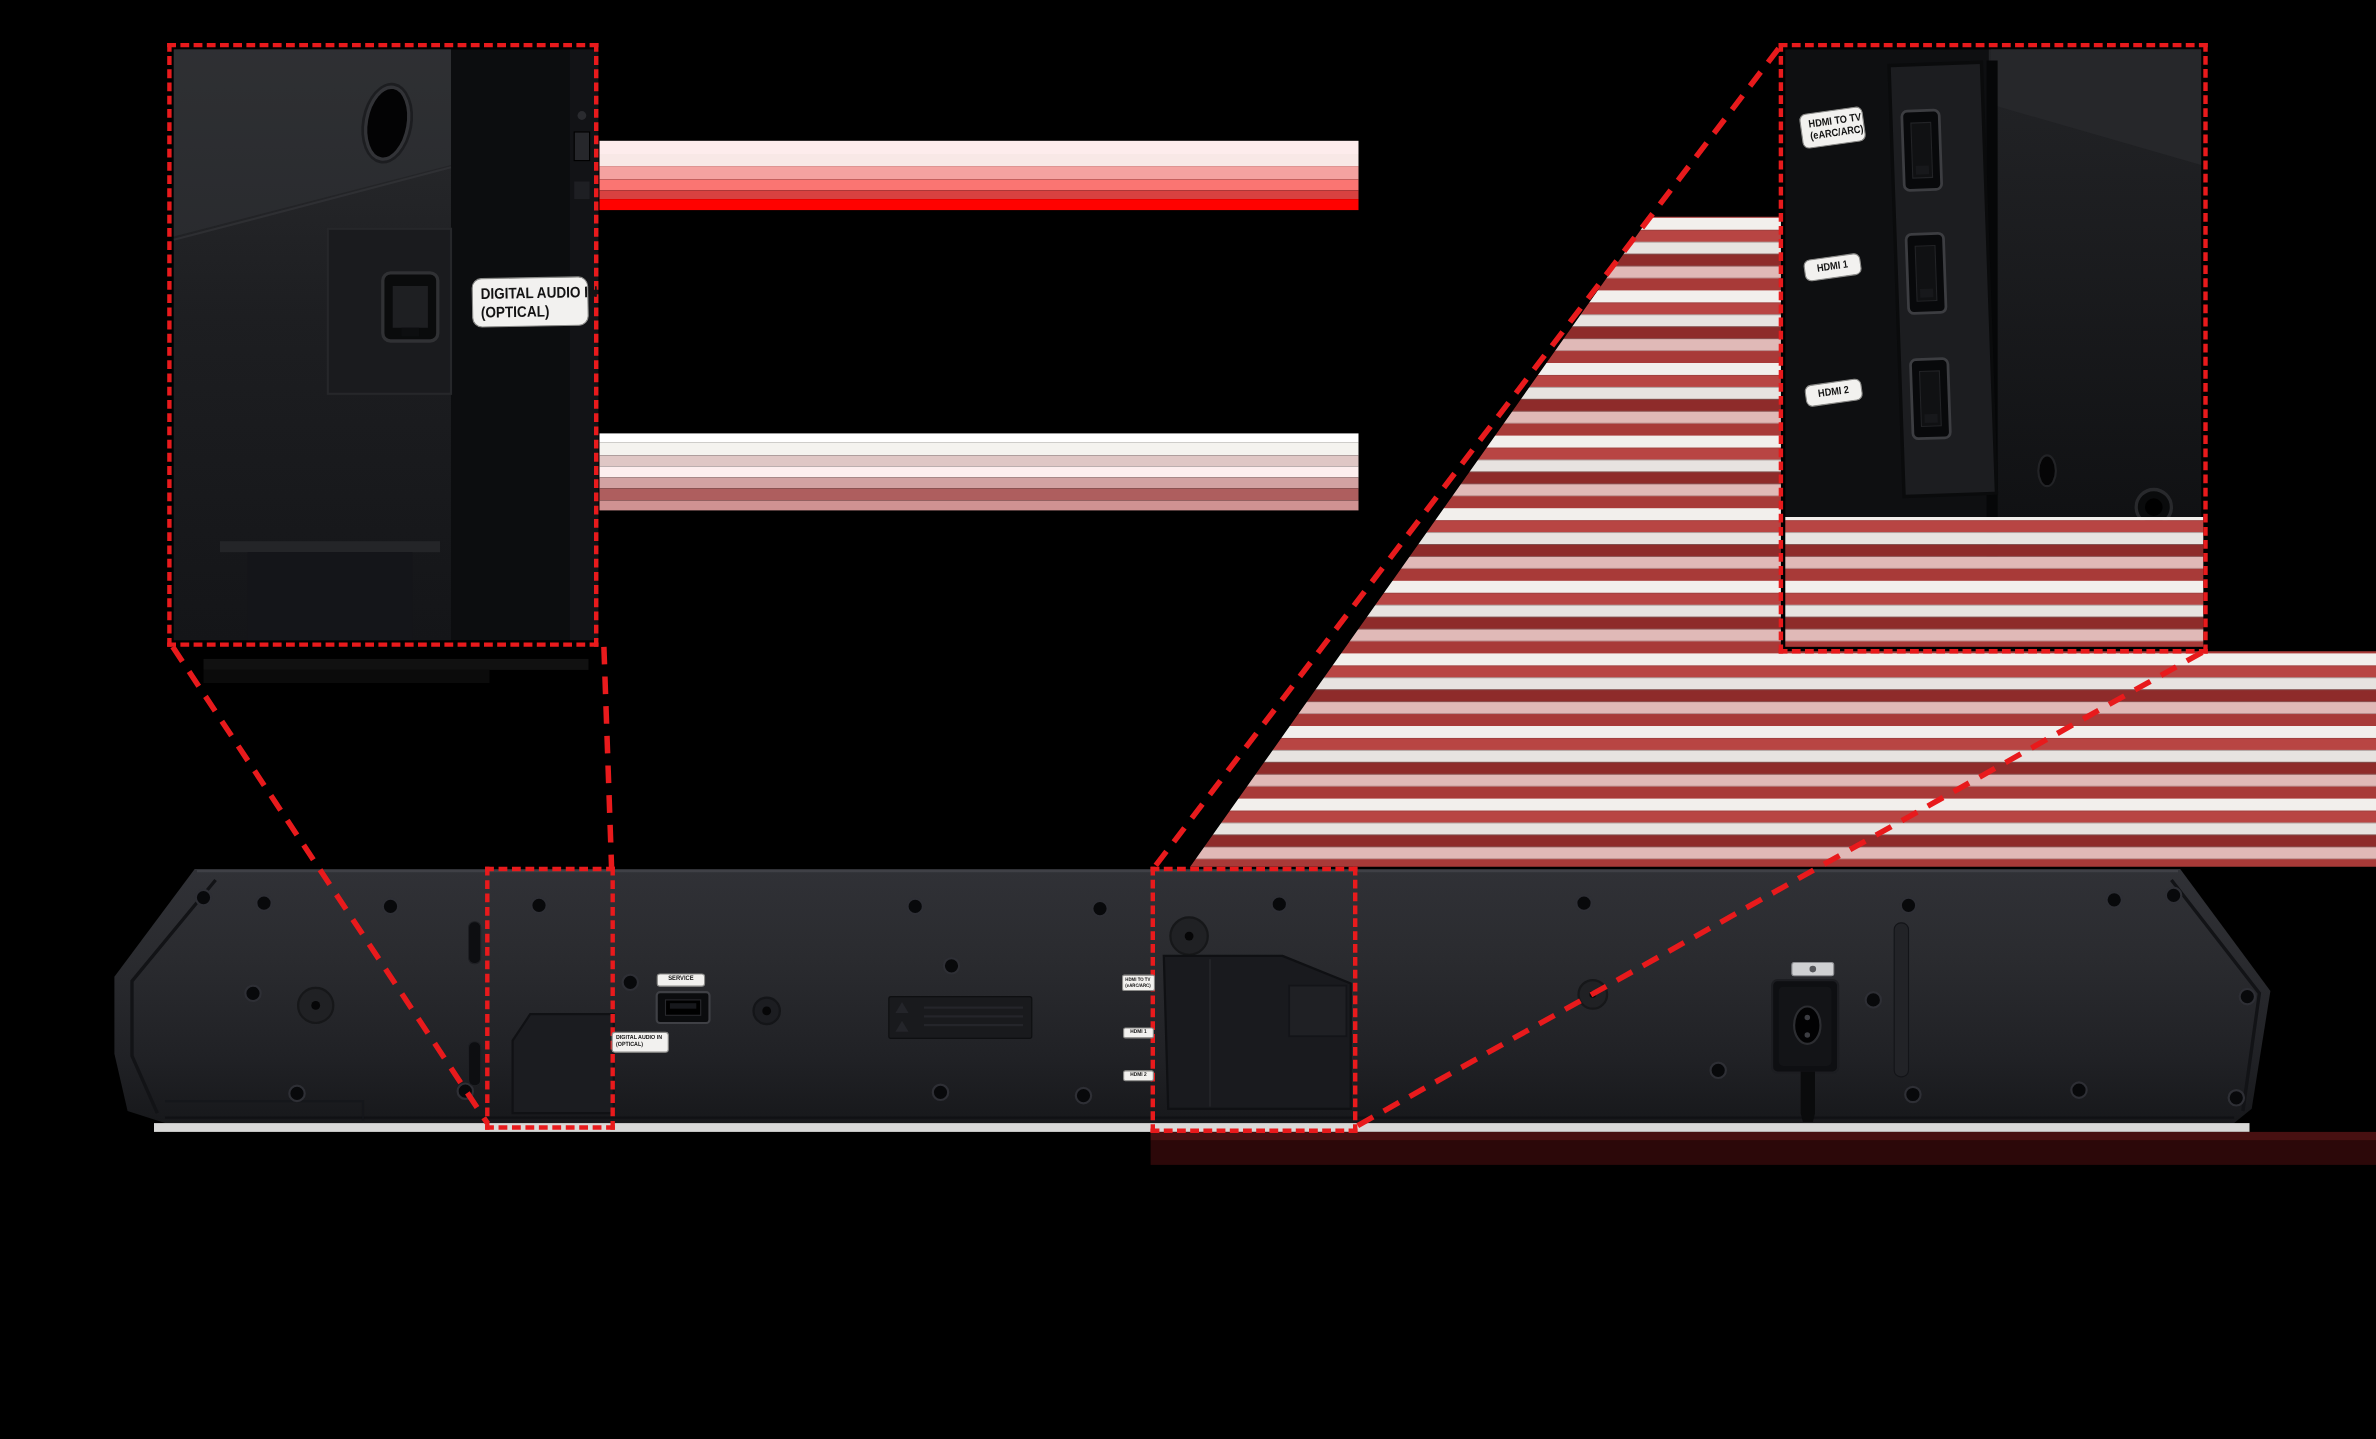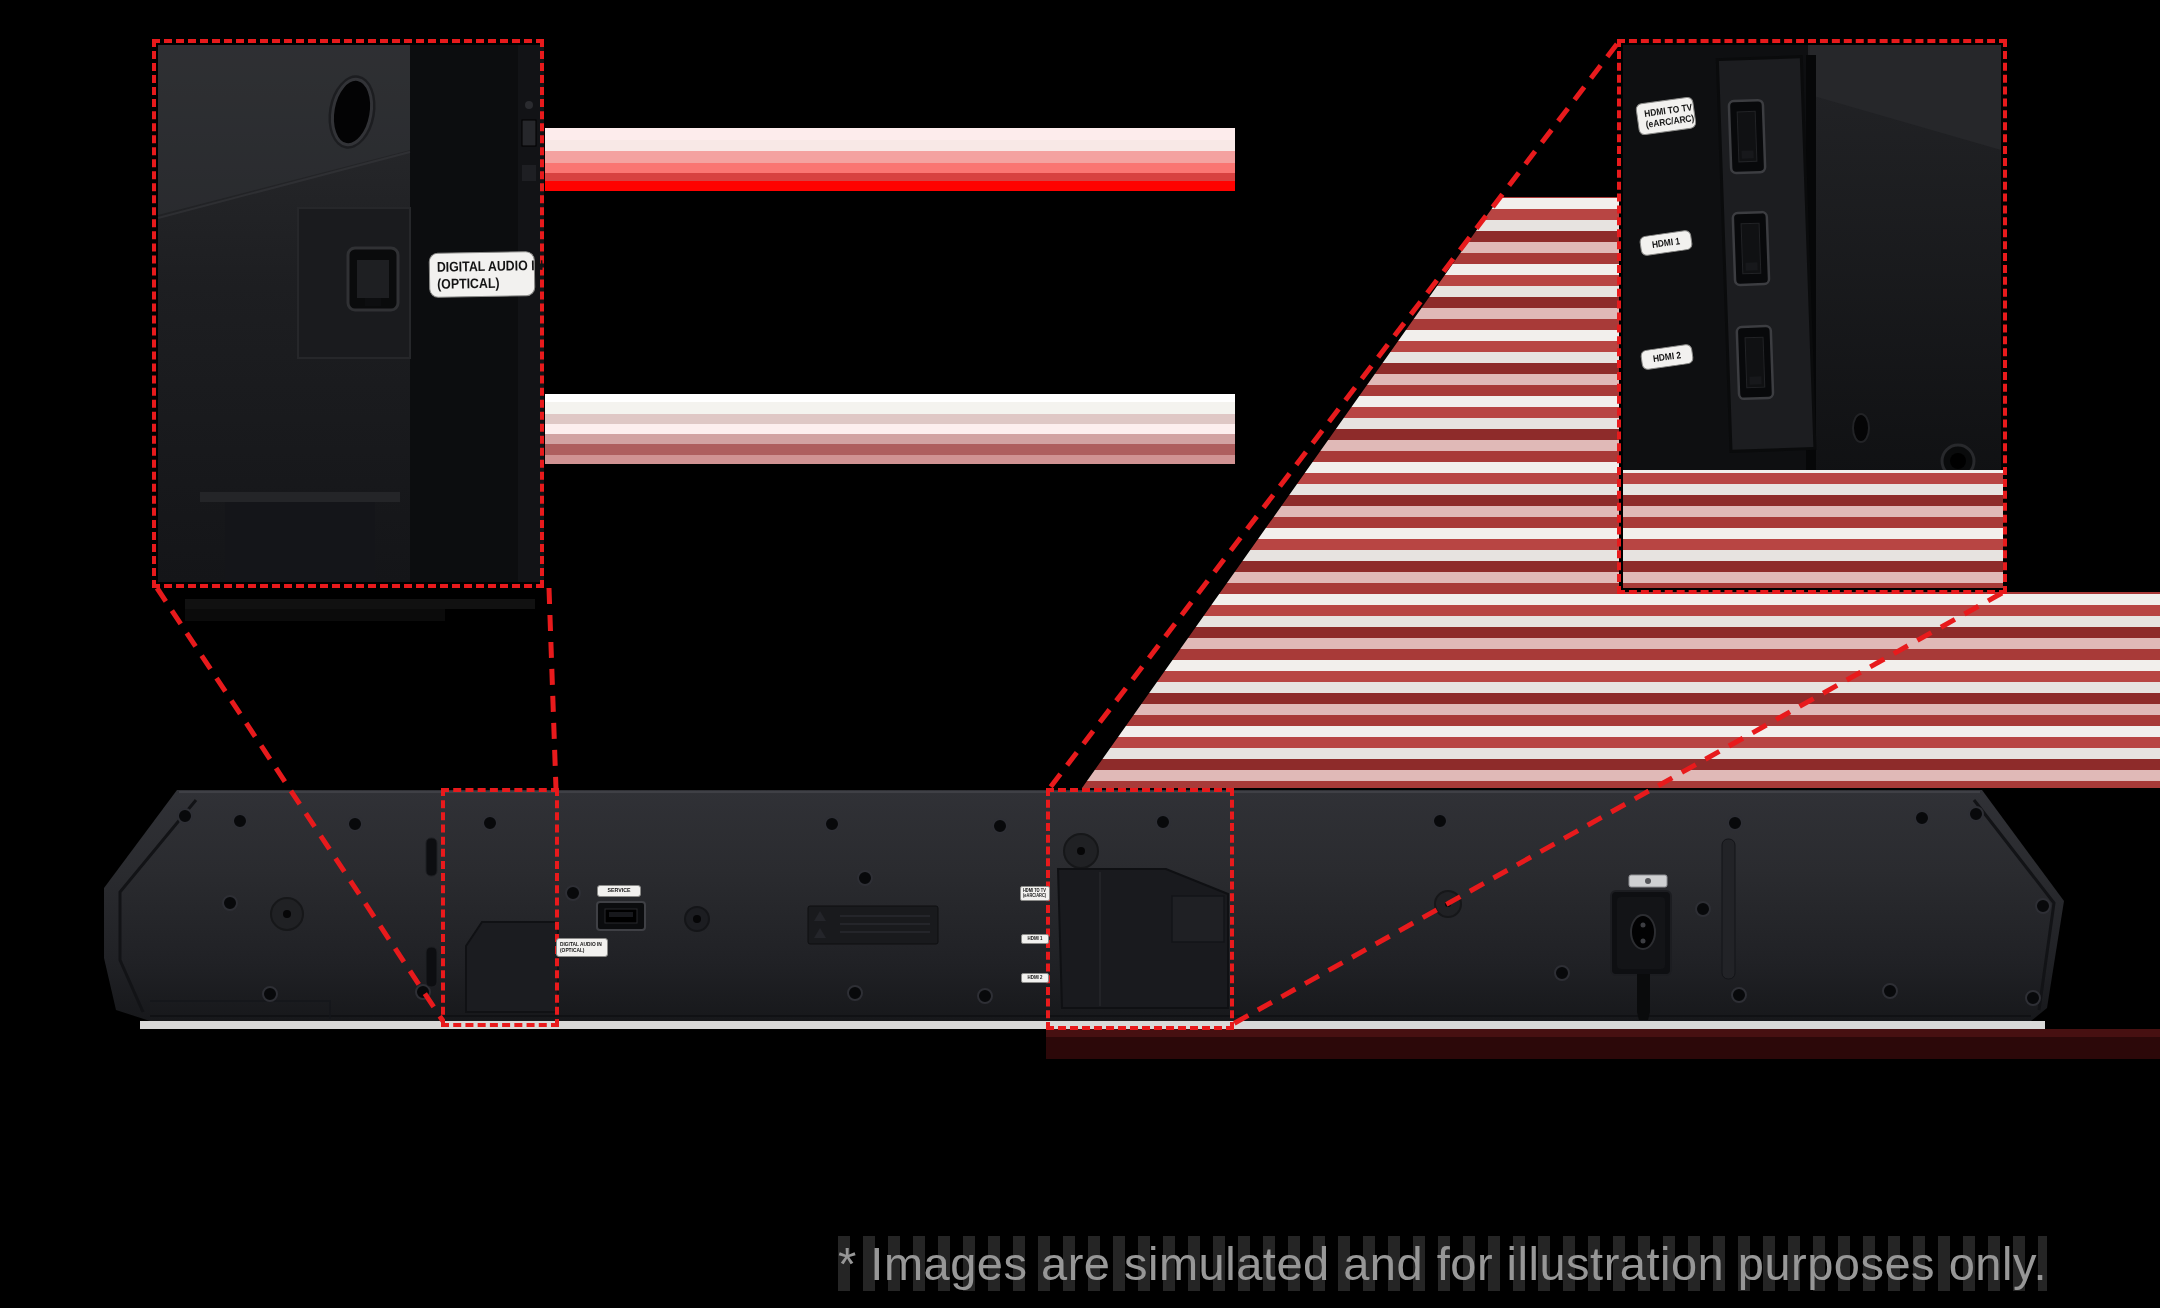--- a/index.html
+++ b/index.html
@@ -276,15 +276,14 @@
   <span class="ln">HDMI TO TV</span>
   <span class="ln">(eARC/ARC)</span>
 </div>
 <div class="lbl lbl-center" id="lbl-hdmi1-bar">
   <span class="ln">HDMI 1</span>
 </div>
 <div class="lbl lbl-center" id="lbl-hdmi2-bar">
   <span class="ln">HDMI 2</span>
 </div>
 
-<div class="abs" id="disclaimer">* Images are simulated and for illustration purposes only.</div>
 
 </div>
 
 </body></html>

